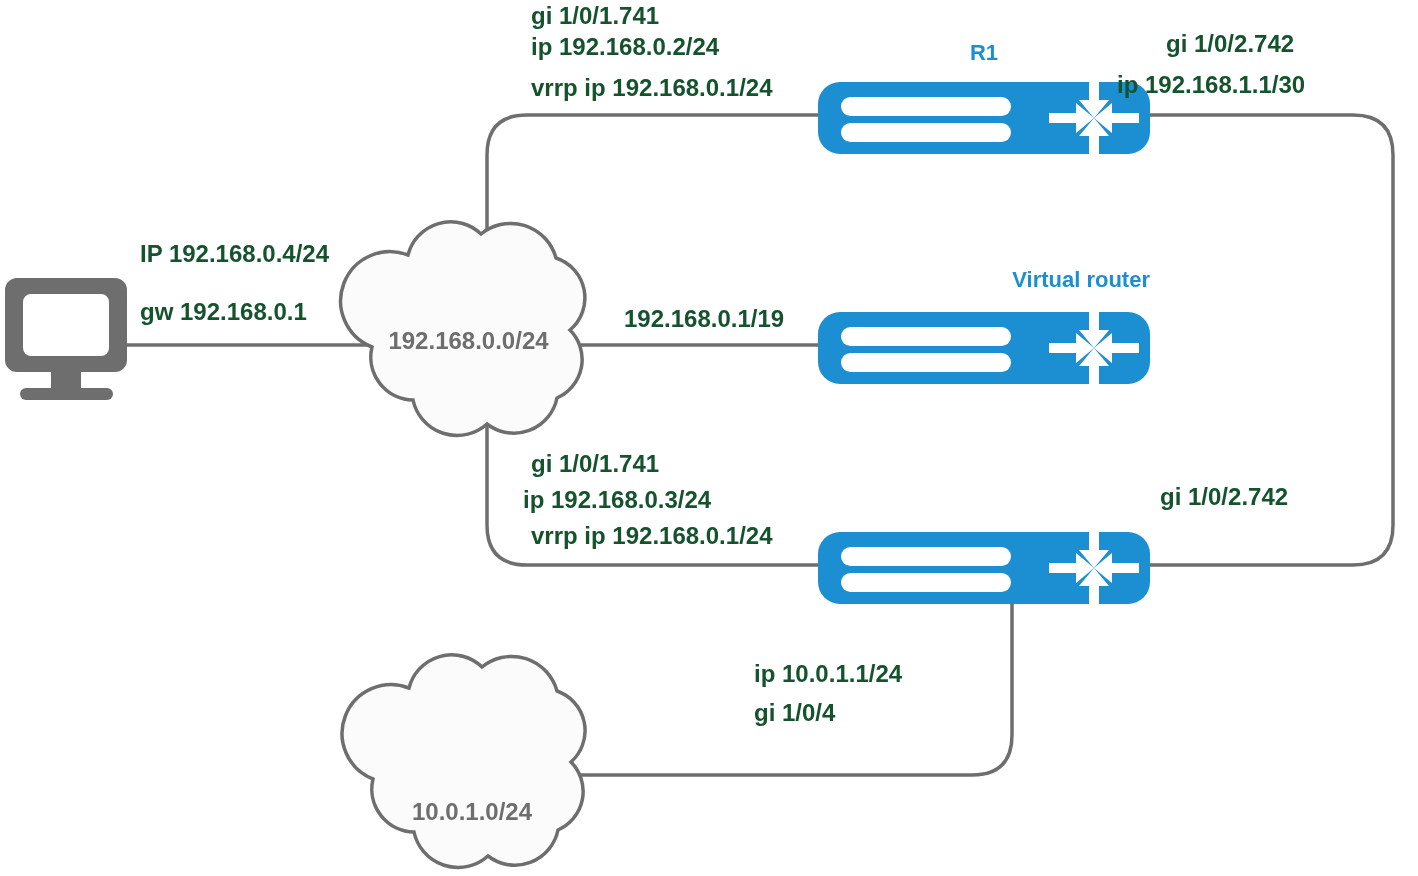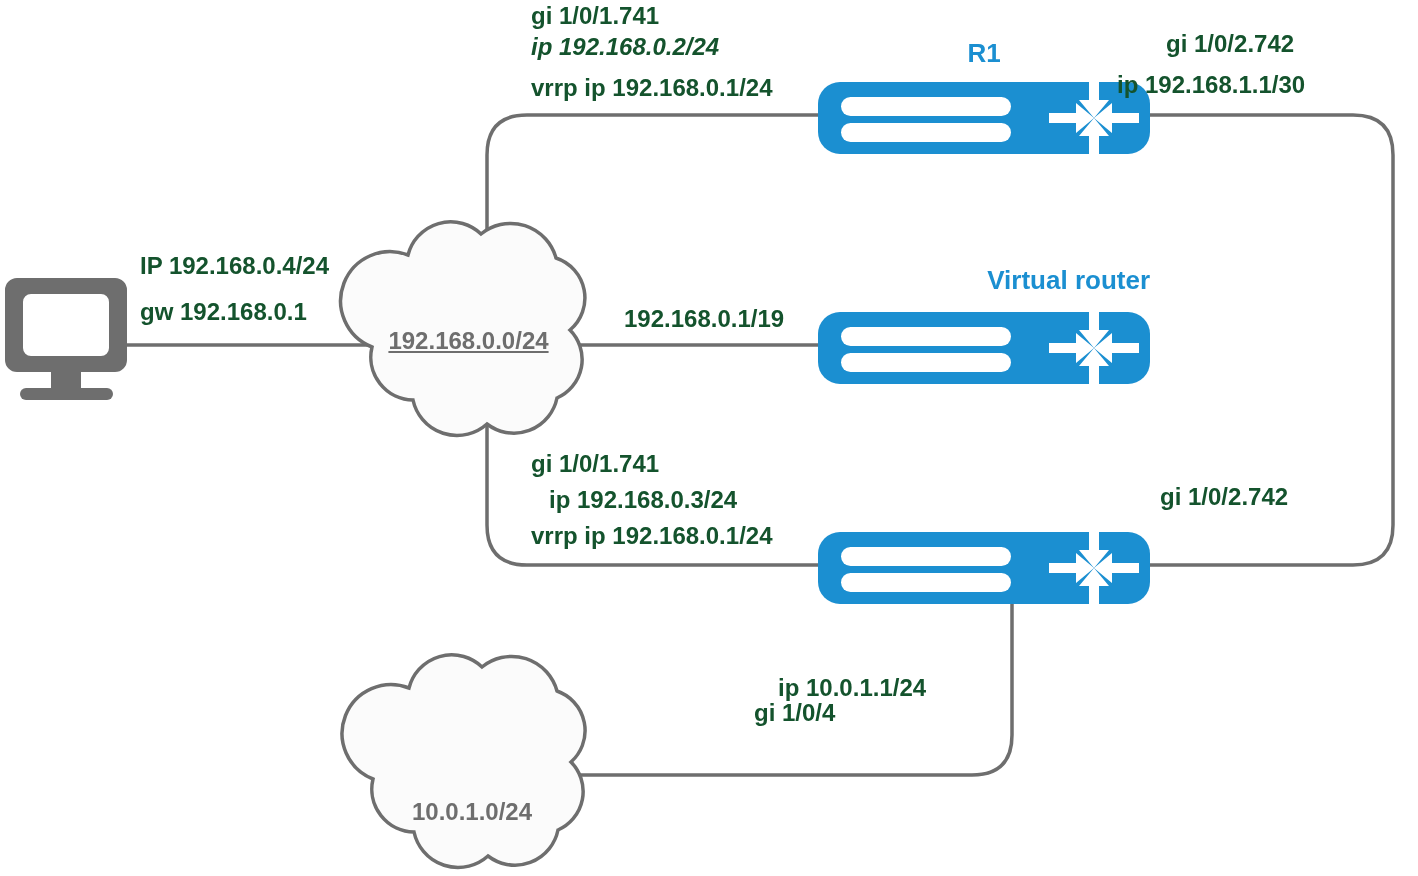--- a/index.html
+++ b/index.html
@@ -27,21 +27,21 @@
     font-family: "Liberation Sans", sans-serif;
     font-weight: bold;
     font-size: 24px;
     line-height: 31px;
     color: #14532d;
     white-space: pre;
     letter-spacing: 0px;
   }
   .label.device-name {
     color: #1b8fd1;
-    font-size: 26px;
+    font-size: 22px;
     line-height: 30px;
   }
   .label.cloud-name {
     color: #6e6e6e;
     font-size: 24px;
   }
 </style>
 </head>
 <body>
 
@@ -128,41 +128,41 @@
       <rect x="841" y="573" width="170" height="19" rx="9.5" fill="#ffffff"></rect>
       <g fill="#ffffff">
         <path d="M 1089 523 L 1089 550 L 1079 550 L 1094 568 L 1109 550 L 1099 550 L 1099 523 Z"></path>
         <path d="M 1089 613 L 1089 586 L 1079 586 L 1094 568 L 1109 586 L 1099 586 L 1099 613 Z"></path>
         <path d="M 1049 563 L 1076 563 L 1076 553 L 1094 568 L 1076 583 L 1076 573 L 1049 573 Z"></path>
         <path d="M 1139 563 L 1112 563 L 1112 553 L 1094 568 L 1112 583 L 1112 573 L 1139 573 Z"></path>
       </g>
     </g>
   </svg>
 
-  <div class="label" style="left:140px; top:250px;">IP 192.168.0.4/24</div>
+  <div class="label" style="left:140px; top:238px;">IP 192.168.0.4/24</div>
   <div class="label" style="left:140px; top:296px;">gw 192.168.0.1</div>
 
-  <div class="label cloud-name" style="left:372px; top:325px; width:193px; text-align:center;text-decoration:underline;">192.168.0.0/24</div>
+  <div class="label cloud-name" style="left:372px; top:325px; width:193px; text-align:center;">192.168.0.0/24</div>
   <div class="label cloud-name" style="left:373px; top:796px; width:198px; text-align:center;">10.0.1.0/24</div>
 
   <div class="label" style="left:531px; top:0px;">gi 1/0/1.741</div>
-  <div class="label" style="left:531px; top:31px;font-style:italic;">ip 192.168.0.2/24</div>
+  <div class="label" style="left:531px; top:31px;">ip 192.168.0.2/24</div>
   <div class="label" style="left:531px; top:72px;">vrrp ip 192.168.0.1/24</div>
 
   <div class="label device-name" style="left:818px; top:38px; width:332px; text-align:center;">R1</div>
 
   <div class="label" style="left:1166px; top:28px;">gi 1/0/2.742</div>
   <div class="label" style="left:1117px; top:69px;">ip 192.168.1.1/30</div>
 
   <div class="label device-name" style="left:818px; top:265px; width:332px; text-align:right;">Virtual router</div>
   <div class="label" style="left:624px; top:303px;">192.168.0.1/19</div>
 
   <div class="label" style="left:531px; top:448px;">gi 1/0/1.741</div>
-  <div class="label" style="left:549px; top:484px;">ip 192.168.0.3/24</div>
+  <div class="label" style="left:523px; top:484px;">ip 192.168.0.3/24</div>
   <div class="label" style="left:531px; top:520px;">vrrp ip 192.168.0.1/24</div>
 
 
   <div class="label" style="left:1160px; top:481px;">gi 1/0/2.742</div>
 
   <div class="label" style="left:754px; top:651px;margin-top:46px;">gi 1/0/4</div>
-  <div class="label" style="left:754px; top:672px;margin-left:24px;">ip 10.0.1.1/24</div>
+  <div class="label" style="left:754px; top:658px;">ip 10.0.1.1/24</div>
 
 </div>
 
 </body></html>

